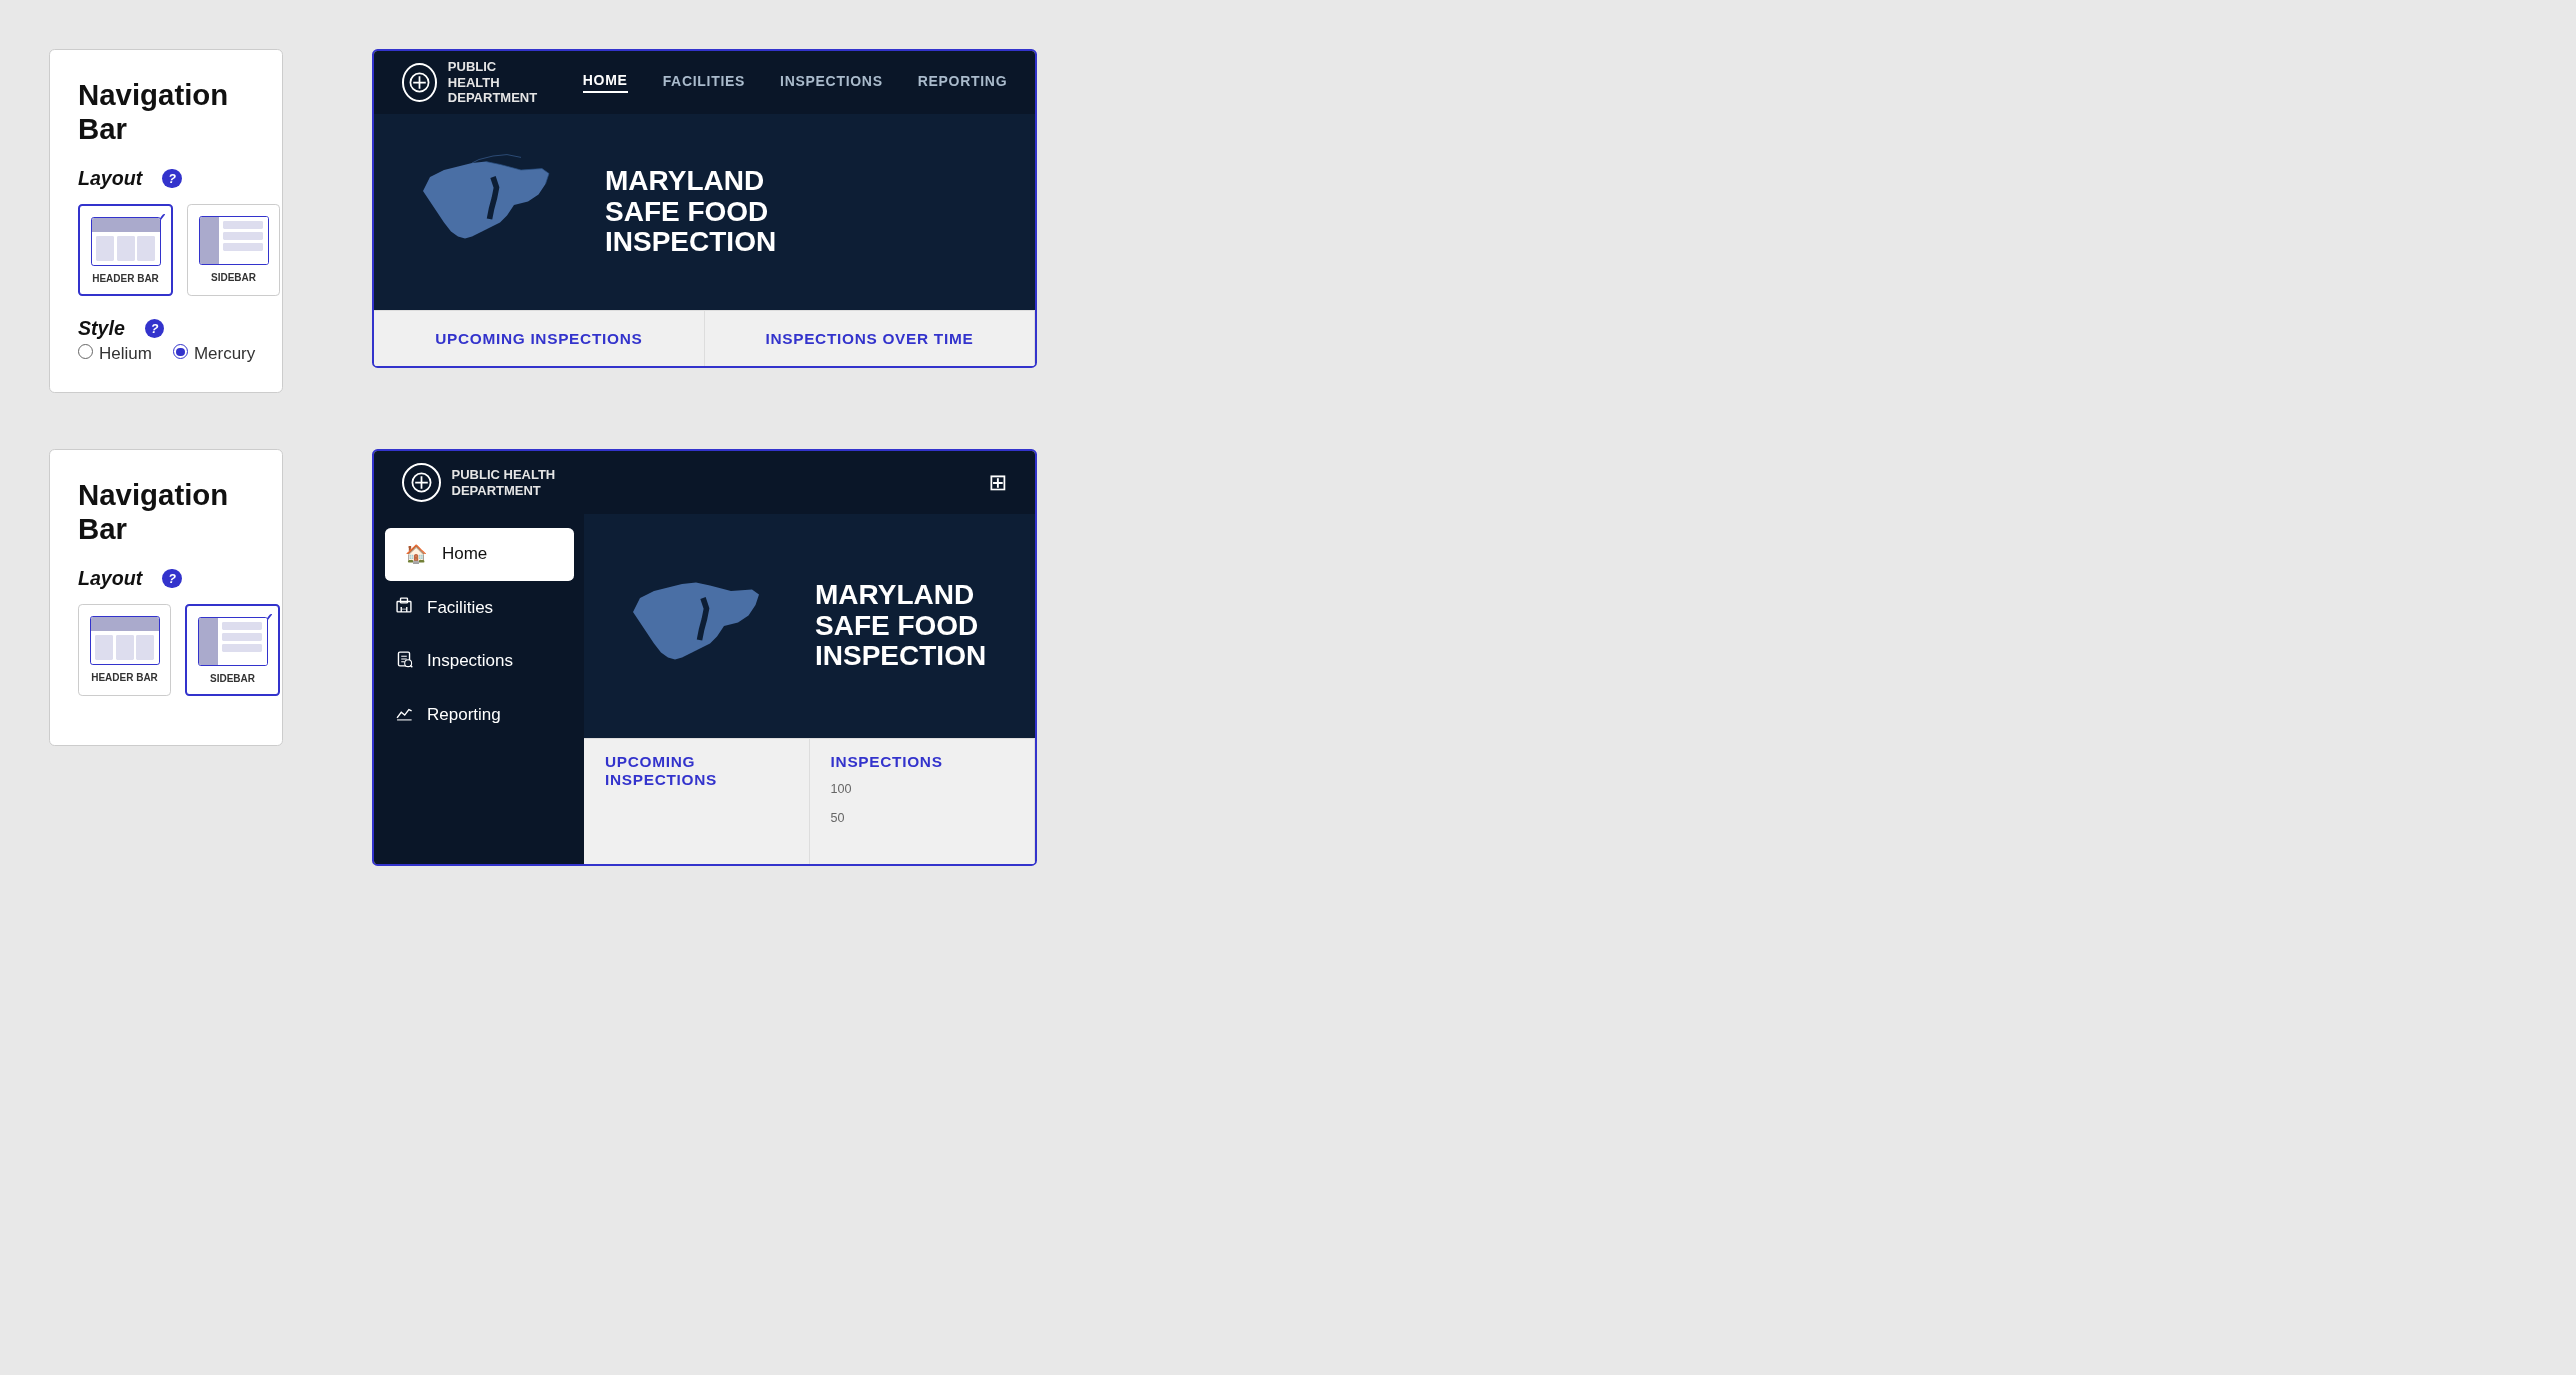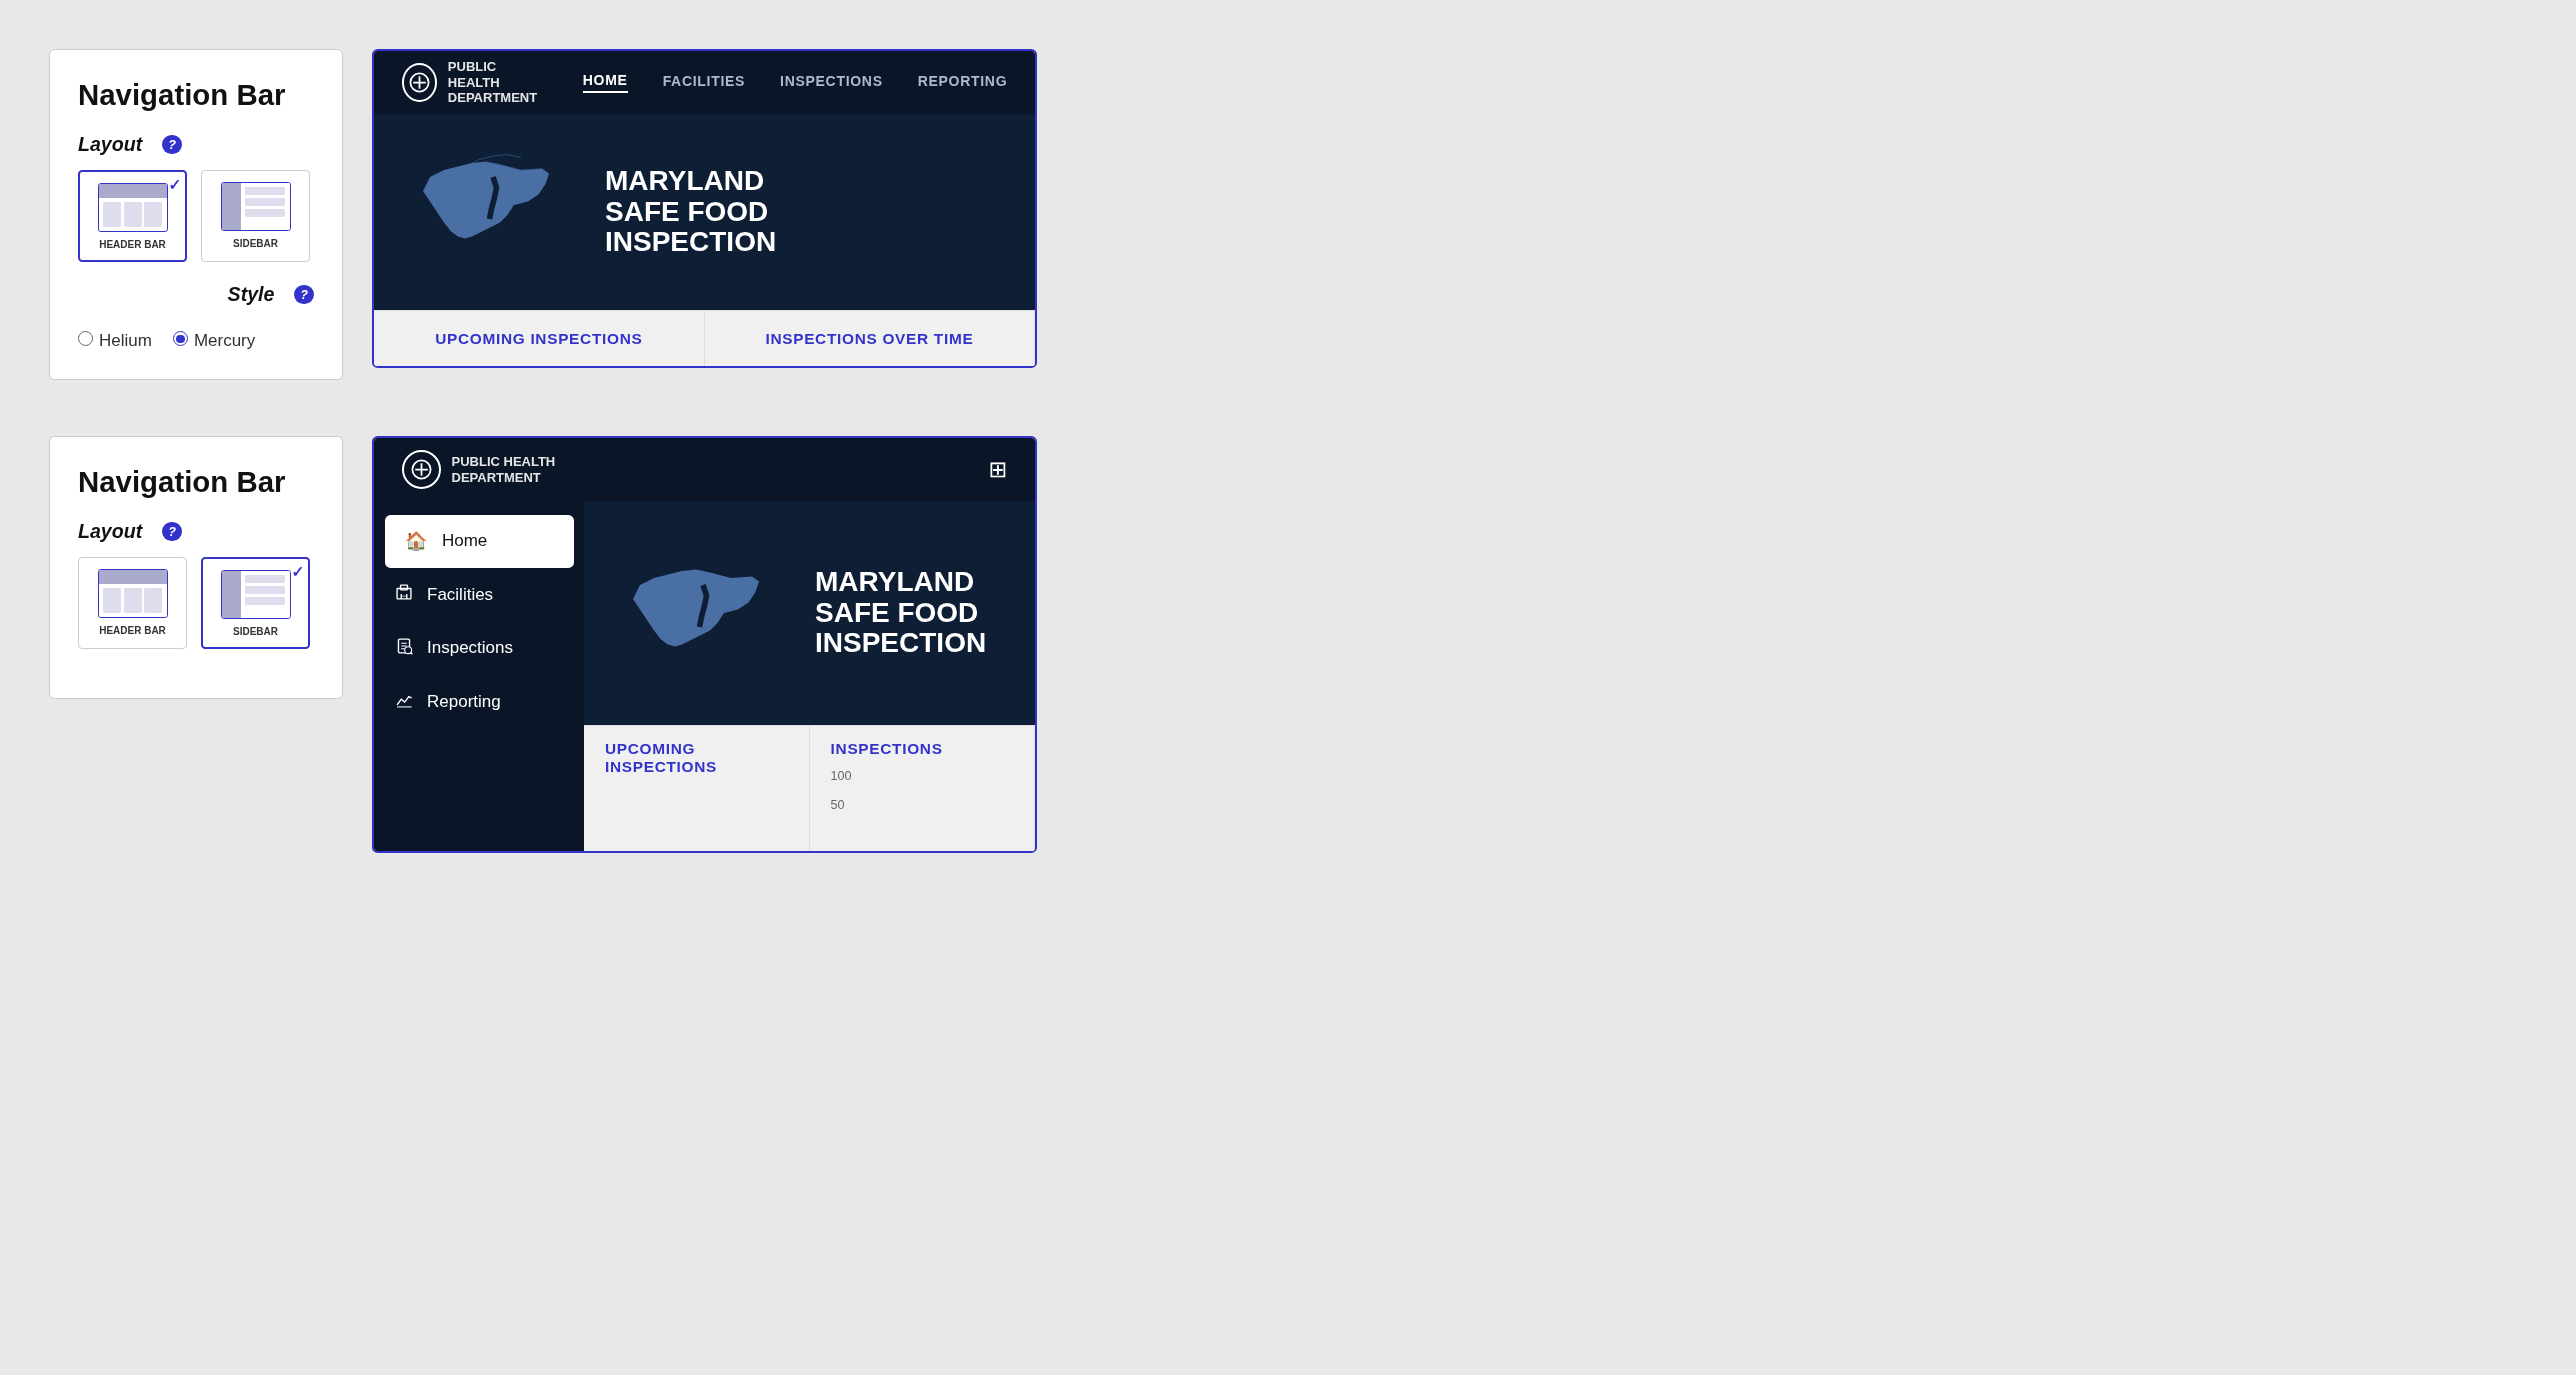--- a/index.html
+++ b/index.html
@@ -15,21 +15,21 @@
       padding: 21px;
     }
 
     
     .left-panel {
       background: white;
       border: 0.7px solid #ccc;
       border-radius: 5.6px;
       padding: 28px;
       margin: 14px;
-      width: 294px;
+      width: 234px;
     }
     .panel-title {
       font-size: 29.4px;
       font-weight: bold;
       color: #111;
       margin-bottom: 21px;
     }
     .section-label {
       font-size: 19.6px;
       font-weight: bold;
@@ -126,22 +126,21 @@
       height: 8.4px;
       background: #dde;
       border-radius: 1.4px;
     }
     .layout-option-label {
       font-size: 10px;
       color: #333;
       font-weight: 600;
     }
     .style-section .section-label {
-      margin-bottom: 25px;
-      justify-content: flex-end;
+      margin-bottom: 4px;
     }
     .radio-group {
       display: flex;
       gap: 21px;
       align-items: center;
     }
     .radio-item {
       display: flex;
       align-items: flex-start;
       gap: 5.6px;

